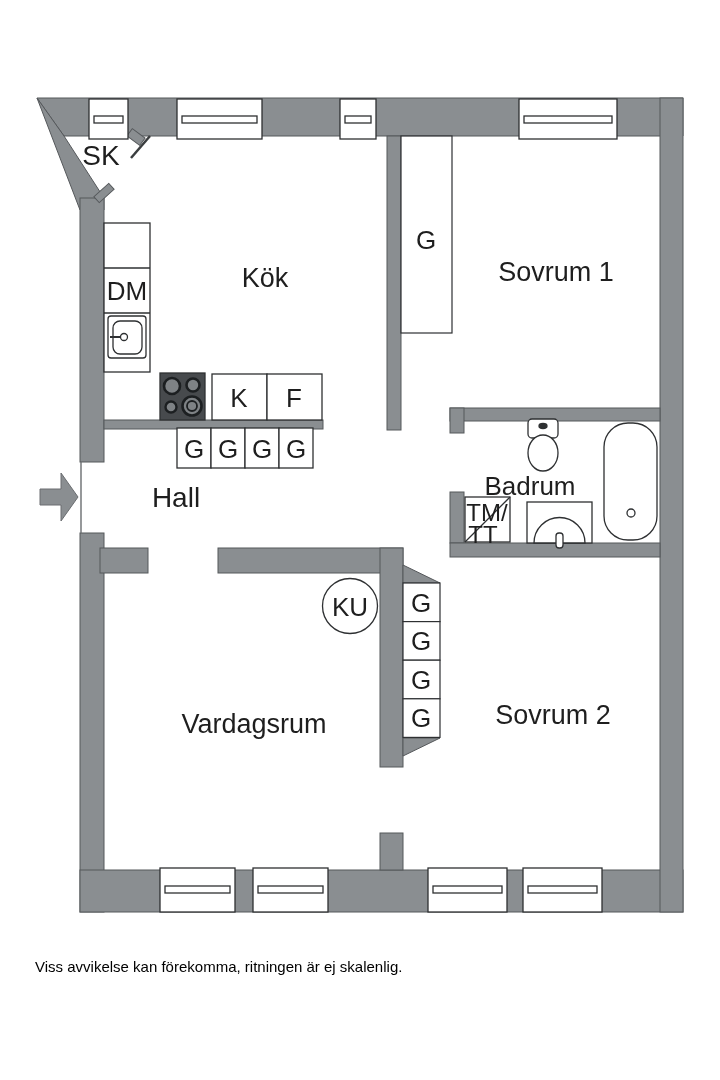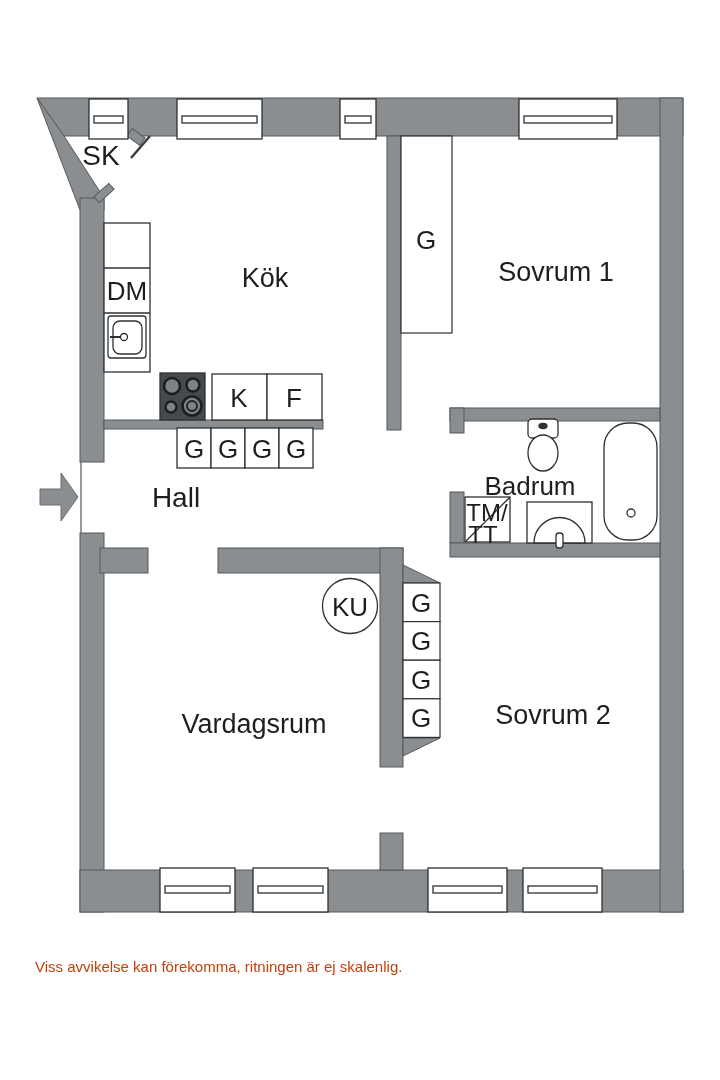--- a/index.html
+++ b/index.html
@@ -4,21 +4,21 @@
 <style>
   html,body{margin:0;padding:0;background:#ffffff;}
   #stage{position:relative;width:720px;height:1080px;background:#ffffff;overflow:hidden;
          font-family:"Liberation Sans","DejaVu Sans",sans-serif;}
   svg{position:absolute;left:0;top:0;}
   svg text{font-family:"Liberation Sans","DejaVu Sans",sans-serif;fill:#1e1e1e;}
   .room-label{font-size:27px;}
   .big-label{font-size:28px;}
   .small-label{font-size:26px;}
   .tm-label{font-size:24px;}
-  .disclaimer{position:absolute;left:35px;top:958px;font-size:15px;color:#c2410c;}
+  .disclaimer{position:absolute;left:35px;top:958px;font-size:15px;color:#000000;}
 </style>
 </head>
 <body>
 
 <div id="stage">
   <svg width="720" height="1080" viewBox="0 0 720 1080">
 
     <g stroke="#55585b" stroke-width="1" fill="#8a8e91">
 
       <polygon points="37,98 683,98 683,136 64,136"></polygon>

